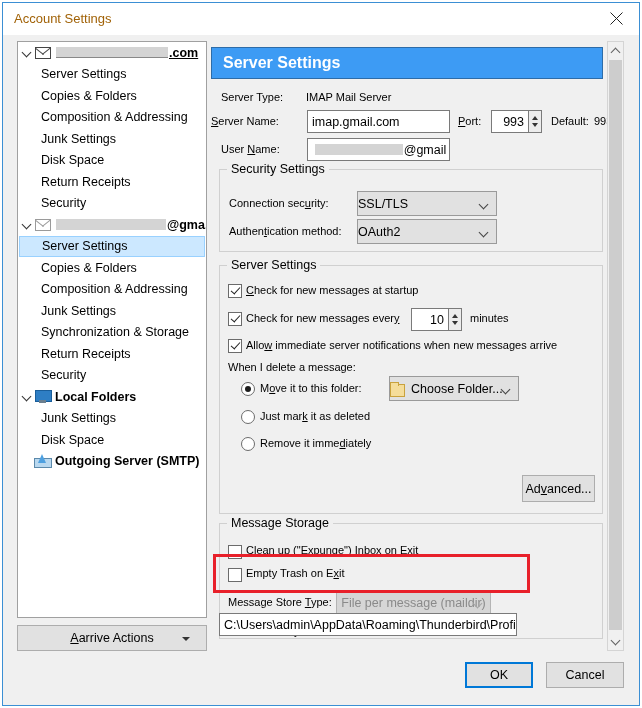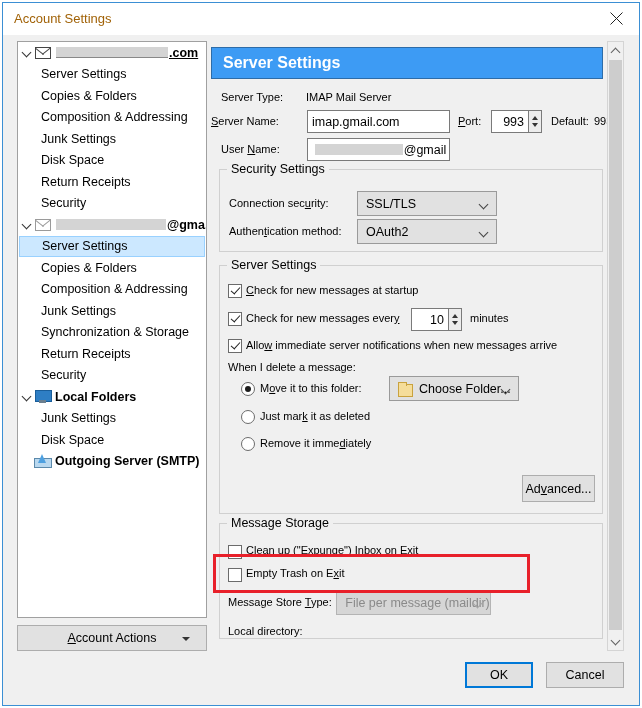--- a/index.html
+++ b/index.html
@@ -197,21 +197,20 @@
   }
   .spin::before { top: 5px; border-bottom: 4px solid #333; }
   .spin::after { bottom: 5px; border-top: 4px solid #333; }
 
   .combo {
     position: absolute;
     height: 25px;
     background: #e1e1e1;
     border: 1px solid #9a9a9a;
     display: flex; align-items: center;
-    padding-left: 8px;
     font-size: 12.5px;
   }
   .combo .chev {
     position: absolute; right: 9px; top: 9px;
     width: 7px; height: 7px;
     border-right: 1.5px solid #444;
     border-bottom: 1.5px solid #444;
     transform: rotate(45deg);
   }
   .combo.disabled { color: #8a8a8a; background: #d6d6d6; border-color: #b4b4b4; justify-content: center; }
@@ -416,21 +415,21 @@
         <span>Disk Space</span>
       </div>
 
     <div class="tree-row account" style="padding-left:16px;">
       <span class="smtp-icon"></span>
       <span>Outgoing Server (SMTP)</span>
     </div>
   </div>
 
   <div id="account-actions">
-    <span><span class="ul">A</span><span>ccount Actions</span></span>
+    <span><span class="ul">A</span><span>arrive Actions</span></span>
     <span class="caret"></span>
   </div>
 
   <div id="pane">
 
     <div id="pane-header">Server Settings</div>
 
     <div class="lbl" style="left:10px; top:50px;">Server Type:</div>
     <div class="lbl" style="left:95px; top:50px;">IMAP Mail Server</div>
 
@@ -512,20 +511,21 @@
     <div class="combo disabled" style="left:125px; top:549px; width:155px;">
       <span>File per message (maildir)</span>
       <span class="chev"></span>
     </div>
 
     <div class="lbl" style="left:17px; top:584px;">Local directory:</div>
   </div>
 
   <div id="redbox"></div>
 
+  <div class="txtbox" style="left:216px; top:610px; width:298px;">C:\Users\admin\AppData\Roaming\Thunderbird\Profi</div>
 
   <div id="scrollbar">
     <div class="sb-arrow up">
         <i></i>
       </div>
     <div id="sb-thumb"></div>
     <div class="sb-arrow down">
         <i></i>
       </div>
   </div>

